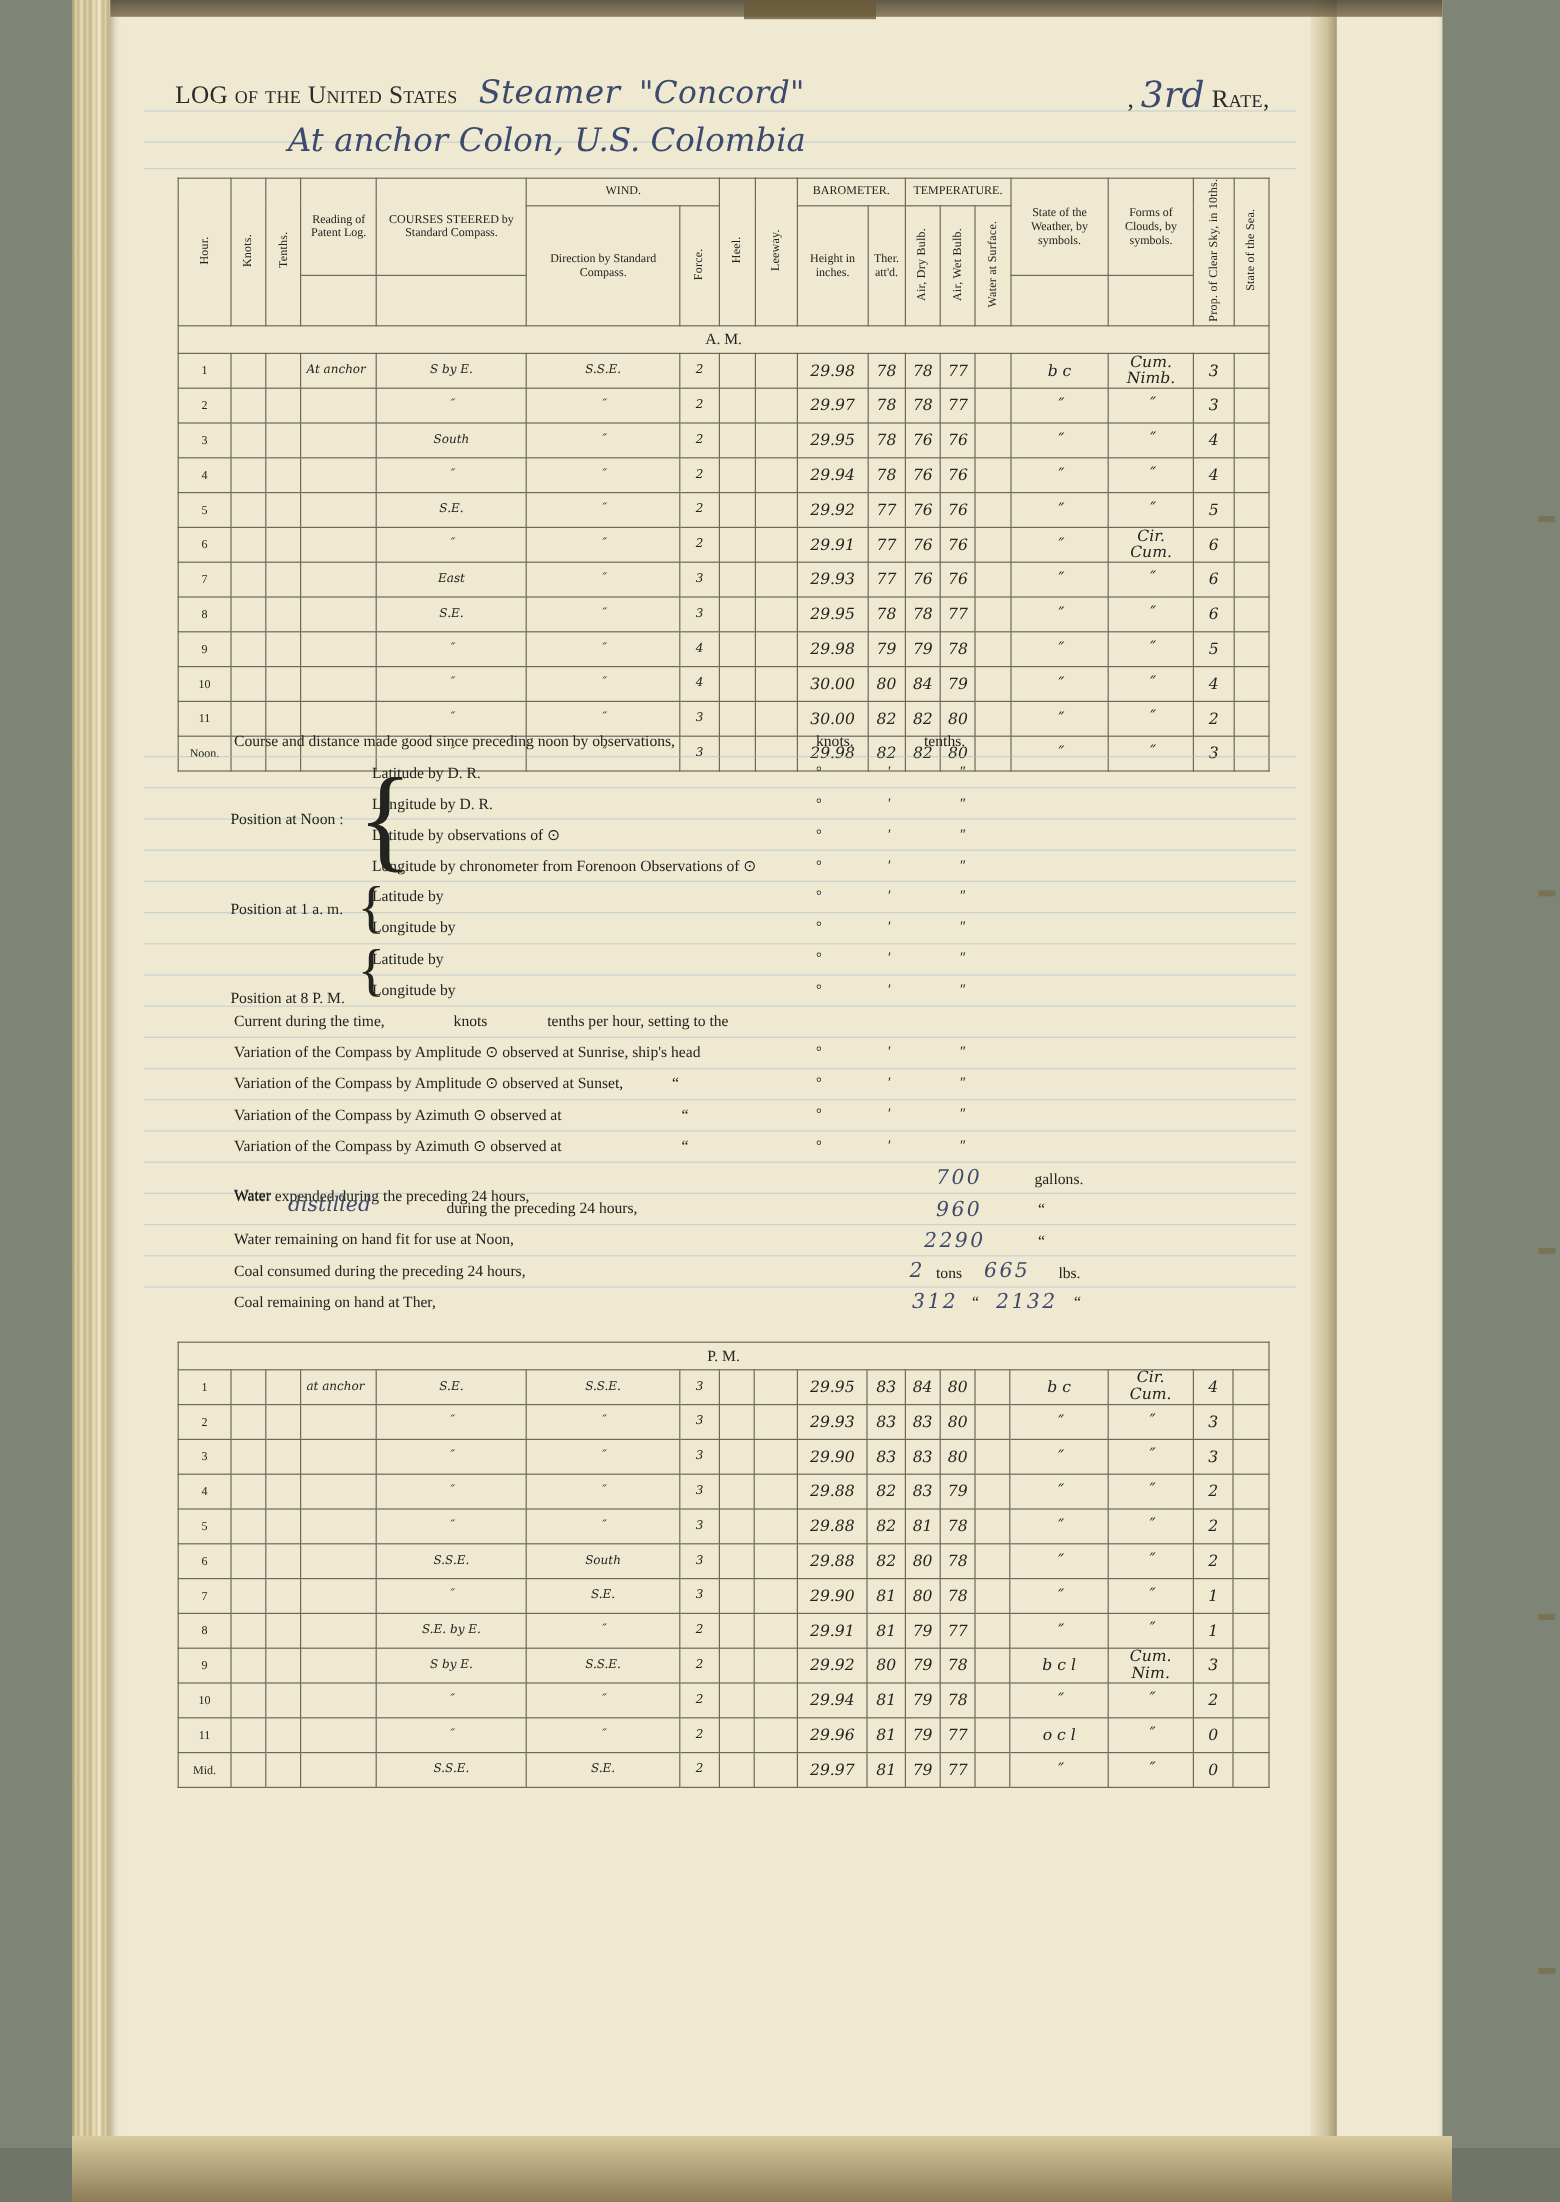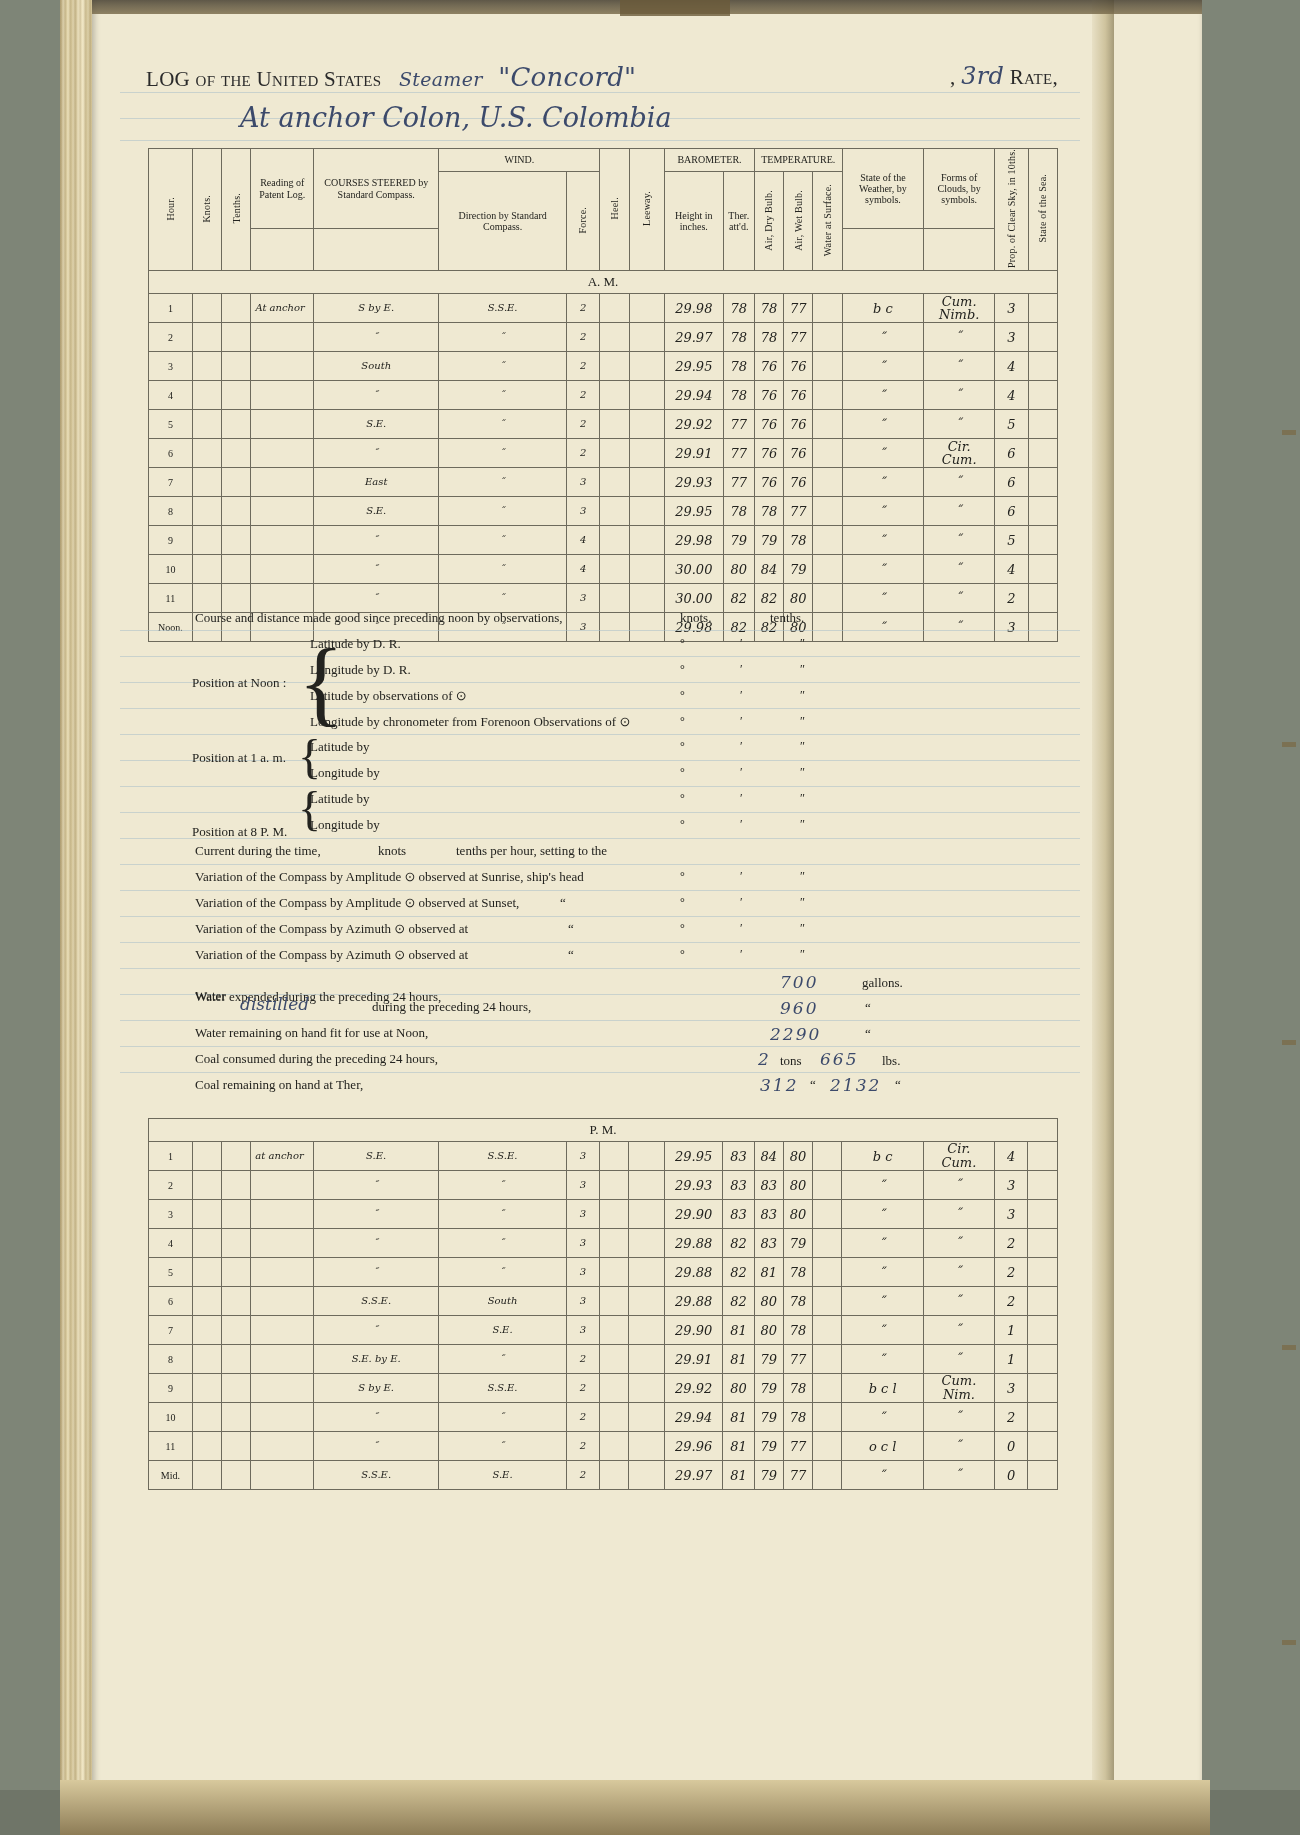--- a/index.html
+++ b/index.html
@@ -52,23 +52,23 @@
   
   #hdr{
     position:absolute;left:146px;top:62px;width:930px;height:34px;
     font-size:21px;letter-spacing:.3px;color:#2a2a2a;white-space:nowrap;
   }
   .sc{font-variant:small-caps;}
   .ink{
     font-family:"DejaVu Serif", serif;
     color:#3c4a6b;font-style:italic;
   }
-  #ship-name{font-size:19px;padding-left:12px;}
+  #ship-name{font-size:27px;padding-left:12px;}
   #rate-txt{position:absolute;right:18px;top:0;font-size:21px;}
-  #rate-num{font-size:24px;}
+  #rate-num{font-size:30px;}
   #anchorage{
     position:absolute;left:240px;top:102px;font-size:27px;
   }
 
   
   table.log{
     position:absolute;border-collapse:collapse;
     table-layout:fixed;
   }
   table.log td,table.log th{

